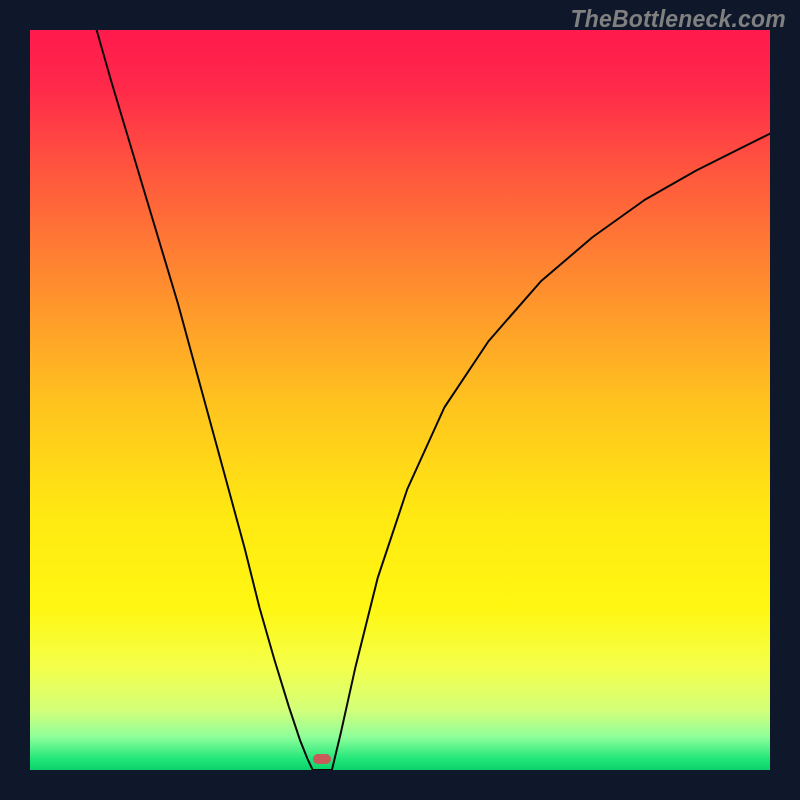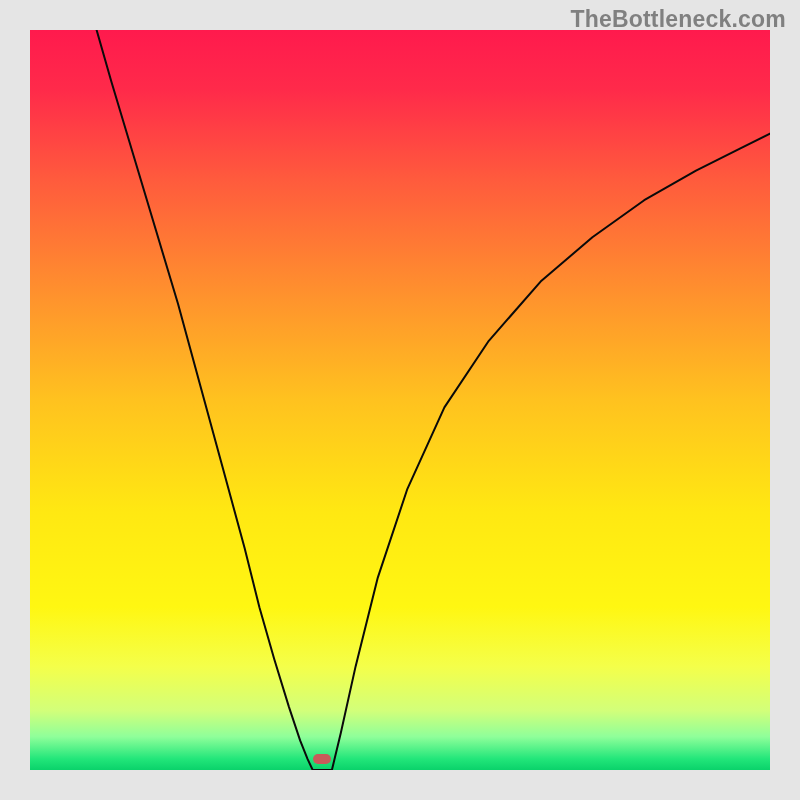--- a/index.html
+++ b/index.html
@@ -8,21 +8,22 @@
     width: 800px;
     height: 800px;
     overflow: hidden;
     background: #000;
     font-family: Arial, Helvetica, sans-serif;
   }
   .outer {
     position: relative;
     width: 800px;
     height: 800px;
-    background: #e5e5e5;
+    background: #0f172a;
+    font-style: italic;
   }
   .watermark {
     position: absolute;
     top: 6px;
     right: 14px;
     color: #808080;
     font-size: 23px;
     font-weight: 600;
     letter-spacing: 0.2px;
   }

